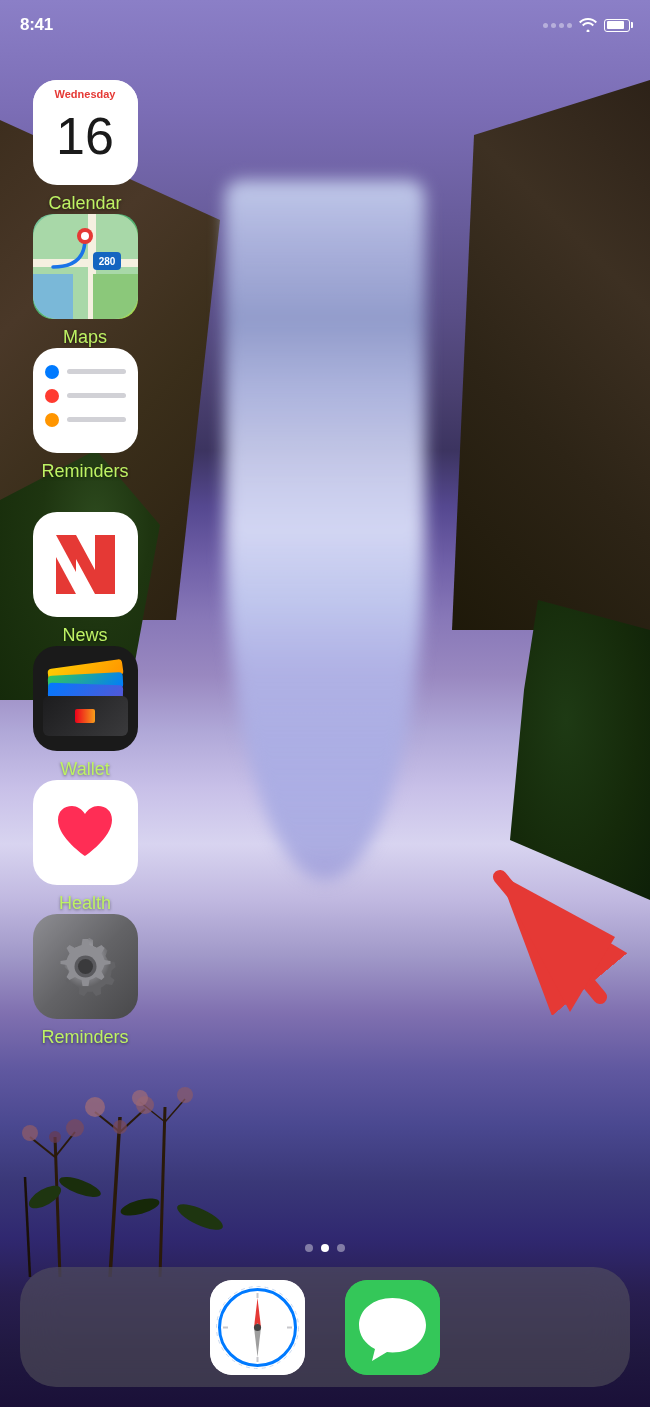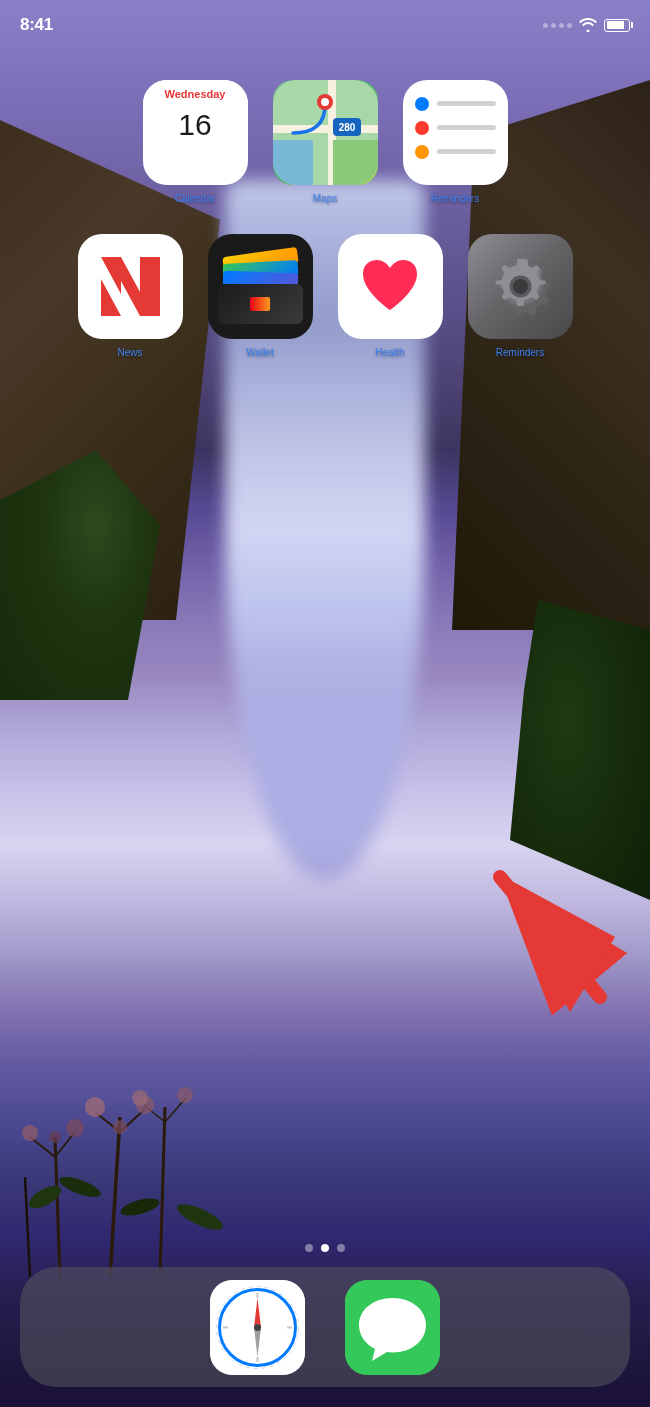--- a/index.html
+++ b/index.html
@@ -188,22 +188,23 @@
       position: absolute;
       top: 80px;
       left: 0;
       right: 0;
       padding: 0 20px;
       z-index: 100;
     }
 
     .app-row {
       display: flex;
-      justify-content: center;
+      justify-content: flex-start;
       margin-bottom: 30px;
+      flex-direction: column;
     }
 
     .app-item {
       display: flex;
       flex-direction: column;
       align-items: center;
       width: 130px;
     }
 
     .app-icon {
@@ -212,22 +213,22 @@
       border-radius: 24px;
       display: flex;
       align-items: center;
       justify-content: center;
       margin-bottom: 8px;
       position: relative;
       overflow: hidden;
     }
 
     .app-label {
-      color: #3b82f6;
-      font-size: 10px;
+      color: #bef264;
+      font-size: 18px;
       font-weight: 400;
       text-shadow: 0 1px 3px rgba(0,0,0,0.5);
       text-align: center;
     }
 
     
     .icon-calendar {
       background: white;
       flex-direction: column;
       justify-content: flex-start;
@@ -244,21 +245,21 @@
     }
 
     .calendar-day-name {
       color: #e53935;
       font-size: 11px;
       font-weight: 600;
     }
 
     .calendar-date {
       color: #1a1a1a;
-      font-size: 30px;
+      font-size: 52px;
       font-weight: 300;
       line-height: 1;
       margin-top: 2px;
     }
 
     
     .icon-photos {
       background: white;
     }
 

